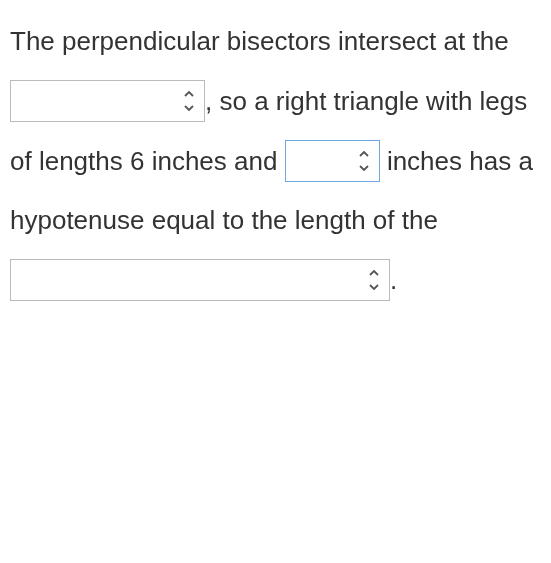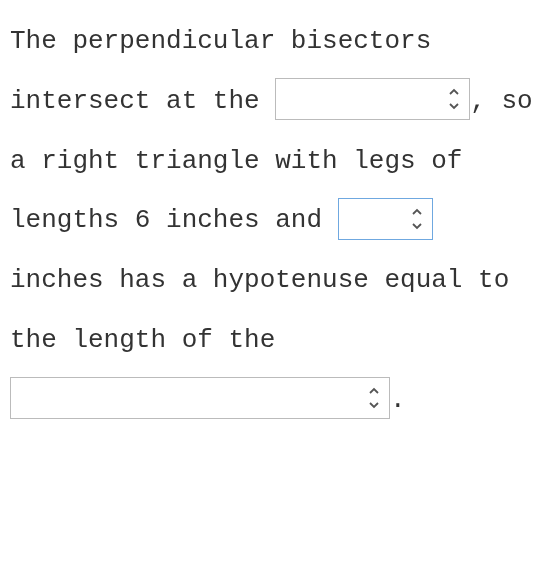--- a/index.html
+++ b/index.html
@@ -6,21 +6,20 @@
     body {
       font-family: -apple-system, BlinkMacSystemFont, "Segoe UI", Helvetica, Arial, sans-serif;
       font-size: 26px;
       color: #333;
       line-height: 2.3;
       padding: 12px 10px;
       width: 551px;
     }
     .content {
       display: block;
-      font-family: Liberation Mono, monospace;
     }
     .select-box {
       display: inline-flex;
       align-items: center;
       justify-content: flex-end;
       border: 1px solid #bbb;
       background: #fff;
       height: 42px;
       padding: 0 8px 0 10px;
       vertical-align: middle;

